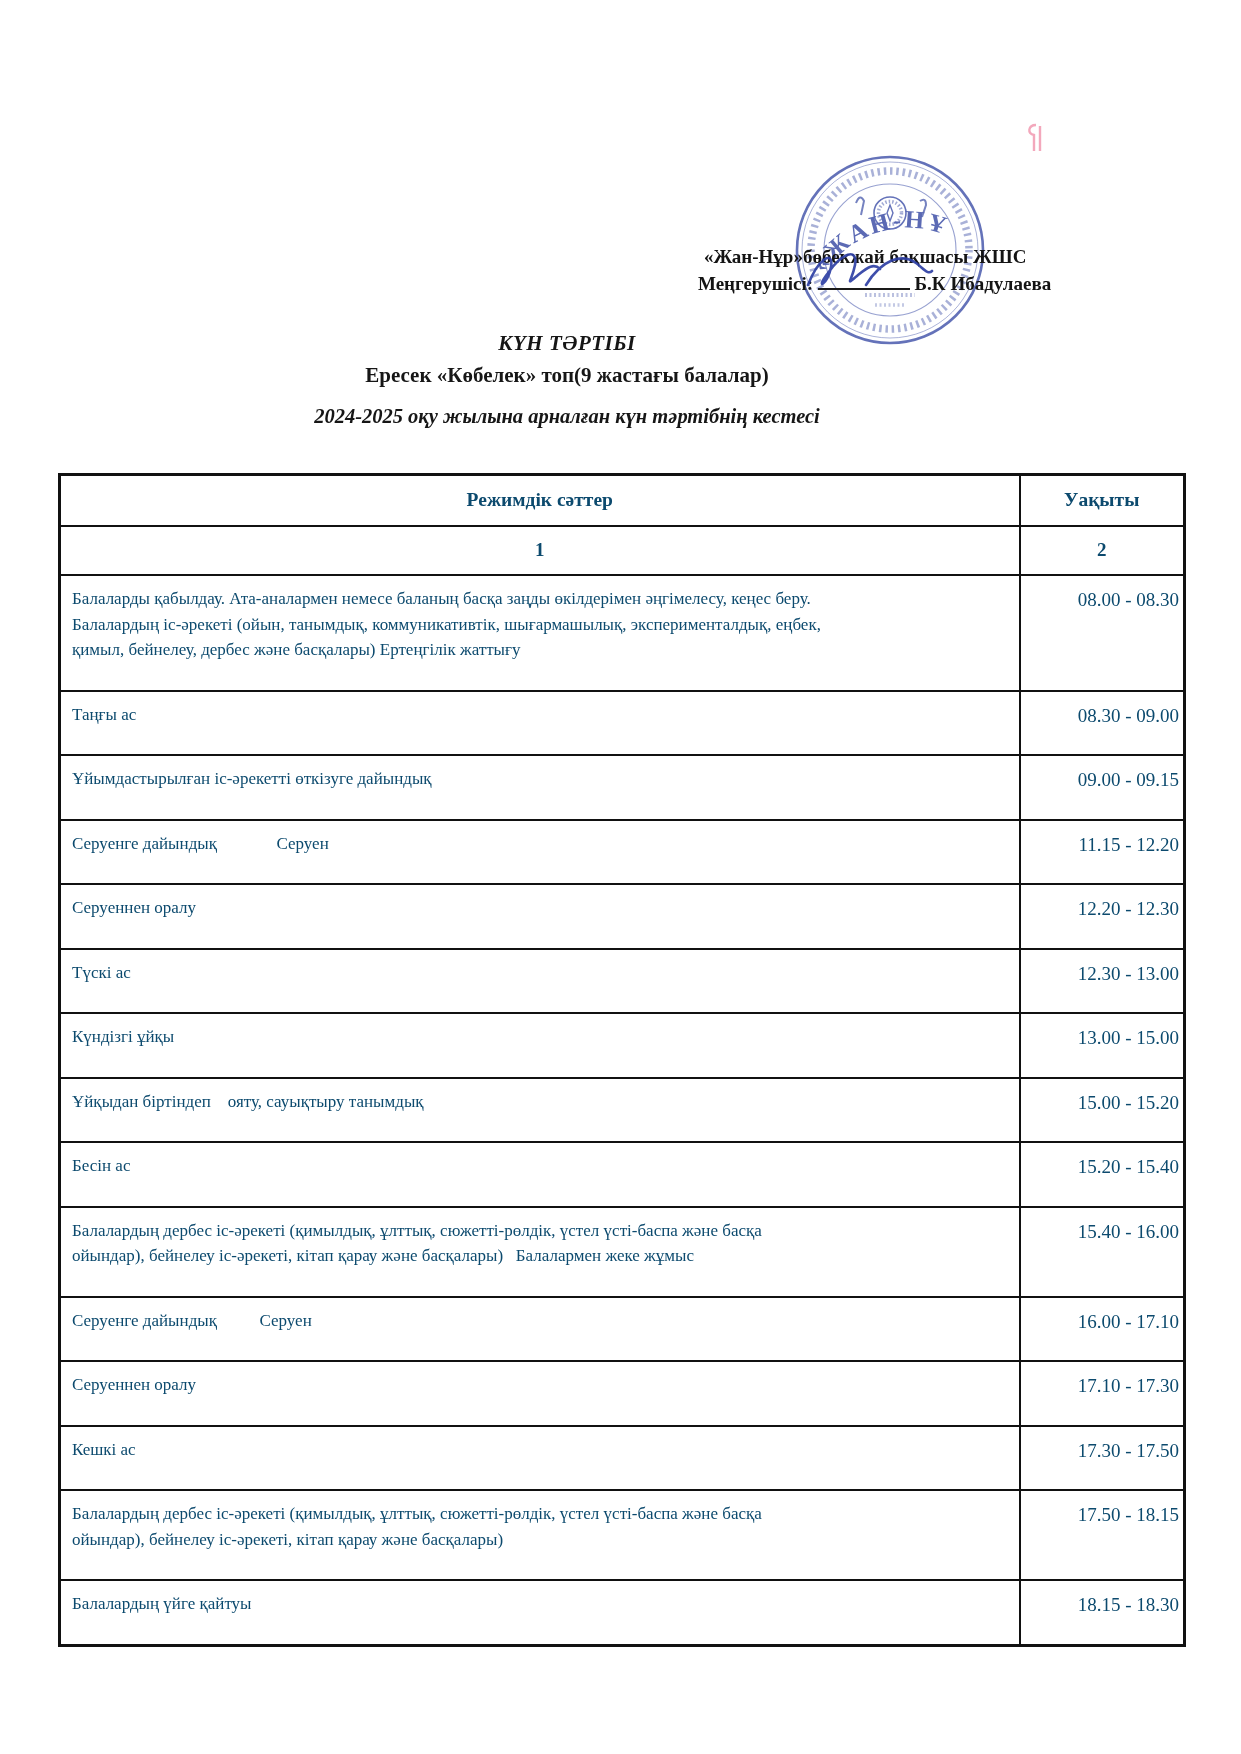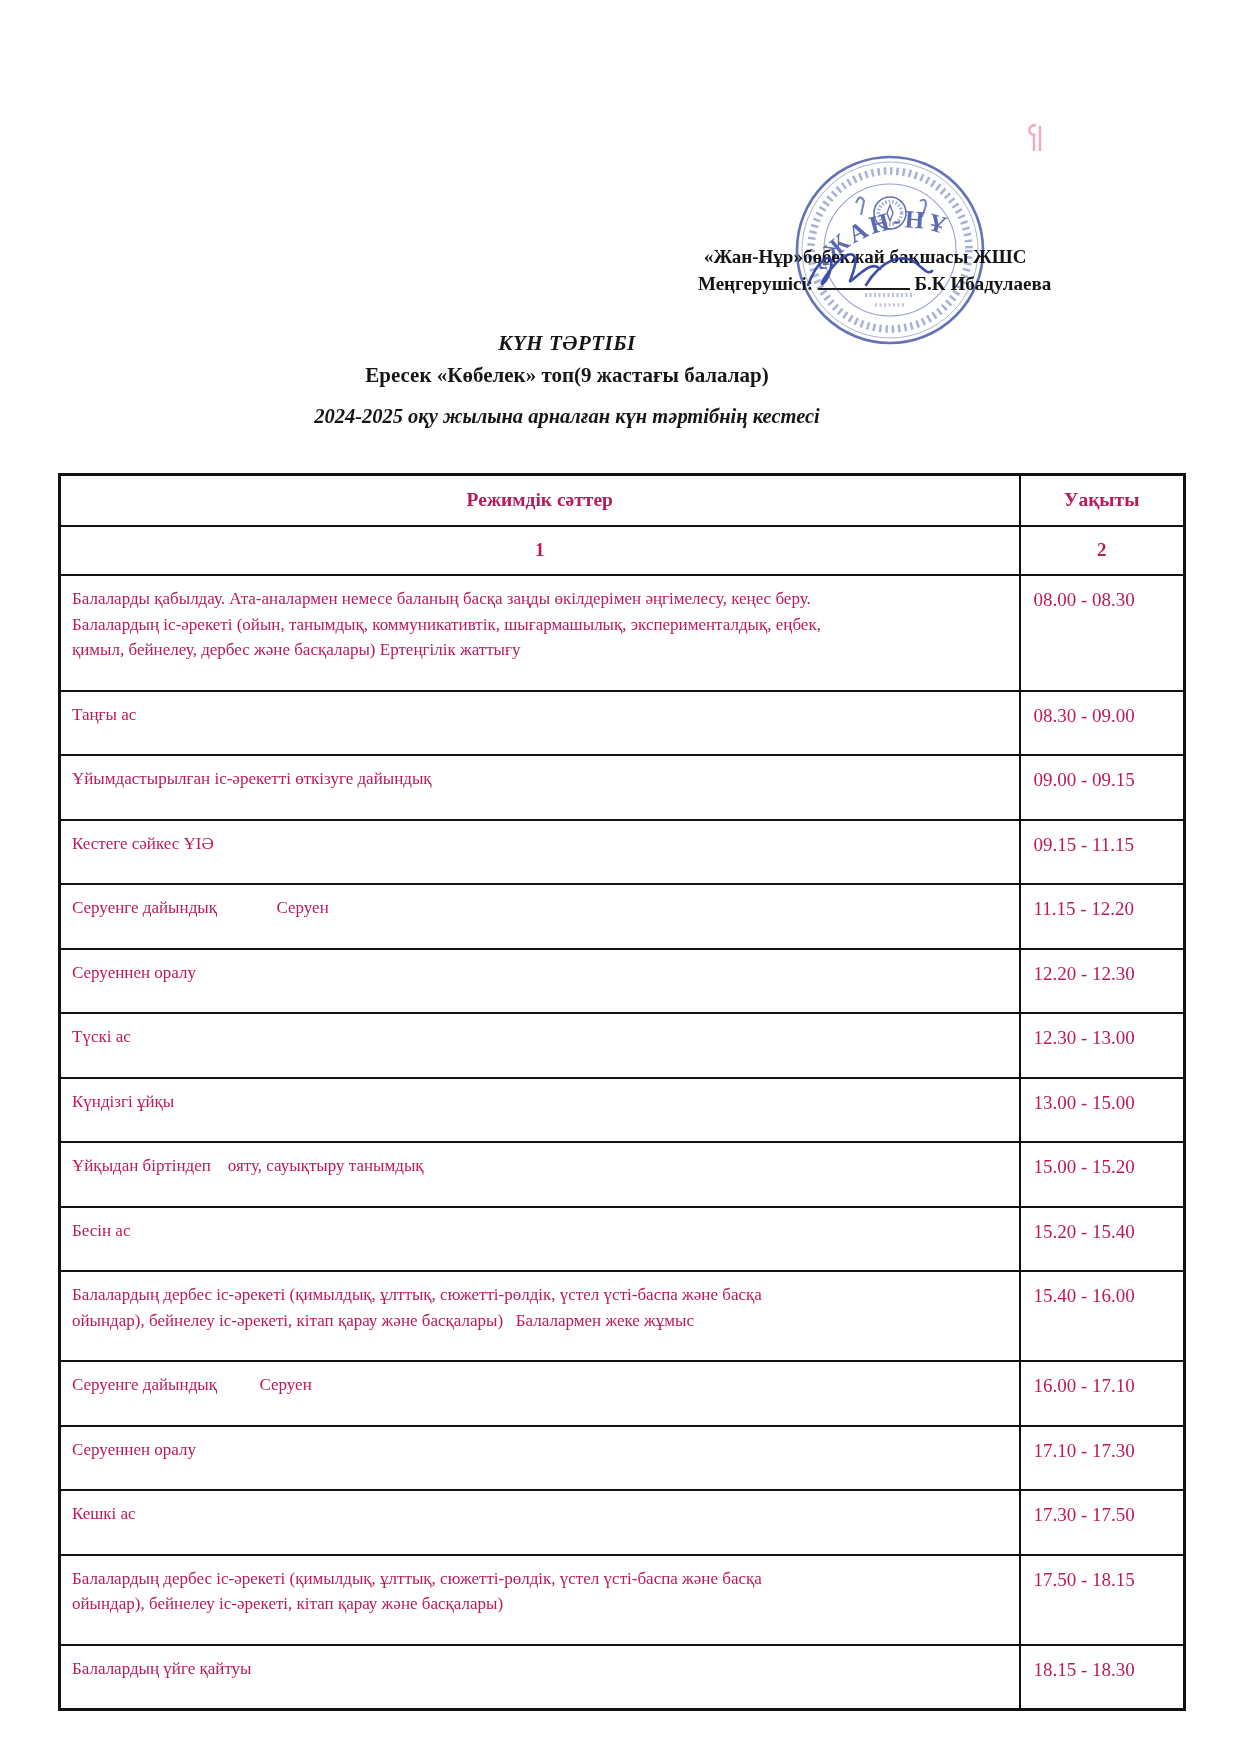--- a/index.html
+++ b/index.html
@@ -90,21 +90,21 @@
     border-collapse: collapse;
     table-layout: fixed;
     border: 3px solid #111111;
     z-index: 2;
   }
   .schedule-table col.c-activity { width: 960px; }
   .schedule-table col.c-time     { width: 165px; }
   .schedule-table th, .schedule-table td {
     border: 2px solid #111111;
     vertical-align: top;
-    color: #be185d;
+    color: #0c4a6e;
   }
   .schedule-table th {
     font-size: 19.5px;
     font-weight: bold;
     text-align: center;
     padding: 13px 8px 14px 8px;
   }
   .num-row td {
     font-size: 19px;
     font-weight: bold;
@@ -115,20 +115,21 @@
     font-size: 17px;
     line-height: 1.5;
     padding: 10px 12px 27px 11px;
     white-space: pre-wrap;
   }
   td.time-cell {
     font-size: 19px;
     line-height: 1.5;
     padding: 10px 4px 12px 13px;
     white-space: nowrap;
+    text-align: right;
   }
 </style>
 </head>
 <body>
 
 <svg class="stamp" viewBox="0 0 196 196" xmlns="http://www.w3.org/2000/svg">
   <g stroke="#3b4da6" fill="none">
     <circle cx="98" cy="95" r="93" stroke-width="2.6" opacity="0.9"></circle>
     <circle cx="98" cy="95" r="88" stroke-width="0.9" opacity="0.55"></circle>
 
@@ -204,24 +205,20 @@
   <tr>
     <td class="activity-cell">Таңғы ас</td>
     <td class="time-cell">08.30 - 09.00</td>
   </tr>
 
   <tr>
     <td class="activity-cell">Ұйымдастырылған іс-әрекетті өткізуге дайындық</td>
     <td class="time-cell">09.00 - 09.15</td>
   </tr>
 
-  <tr>
-    <td class="activity-cell">Кестеге сәйкес ҰІӘ</td>
-    <td class="time-cell">09.15 - 11.15</td>
-  </tr>
 
   <tr>
     <td class="activity-cell">Серуенге дайындық              Серуен</td>
     <td class="time-cell">11.15 - 12.20</td>
   </tr>
 
   <tr>
     <td class="activity-cell">Серуеннен оралу</td>
     <td class="time-cell">12.20 - 12.30</td>
   </tr>

